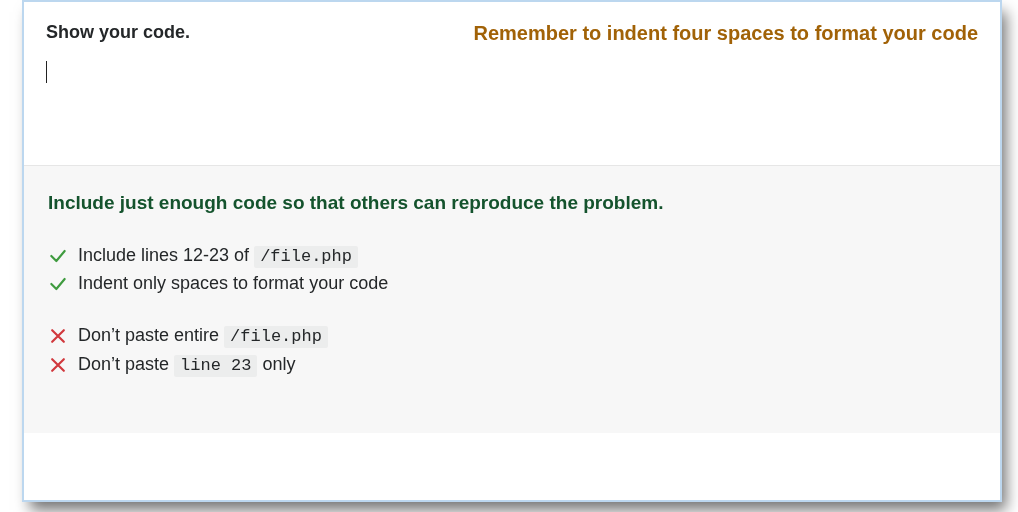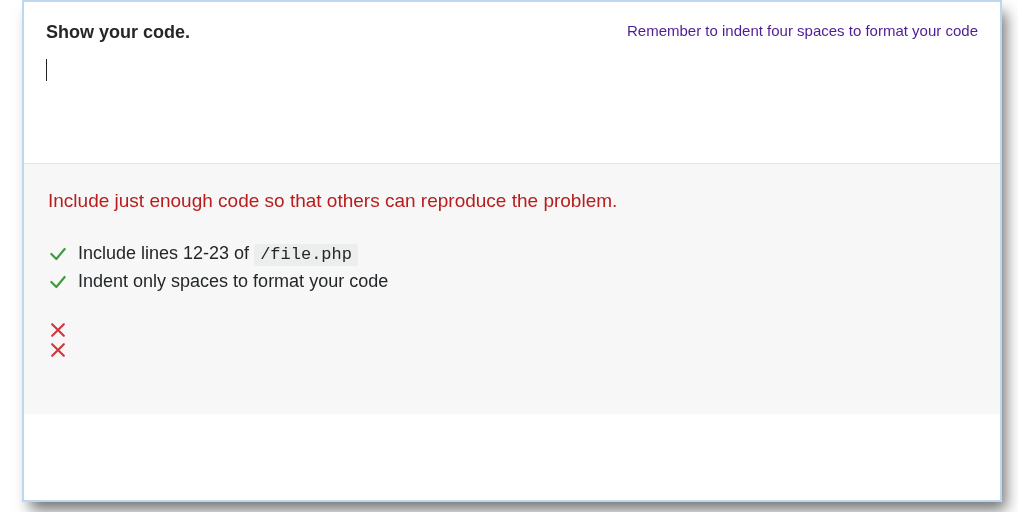--- a/index.html
+++ b/index.html
@@ -32,45 +32,45 @@
     justify-content: space-between;
     align-items: flex-start;
     padding: 20px 22px 0 22px;
   }
   .header-title {
     font-weight: 700;
     font-size: 18px;
     color: #242729;
   }
   .header-hint {
-    font-size: 15px;
-    color: #4c1d95;
-    font-weight: 400;
+    font-size: 20px;
+    color: #a16207;
+    font-weight: 700;
   }
   .input-area {
     padding: 10px 22px 50px 22px;
     min-height: 60px;
   }
   .caret {
     display: inline-block;
     width: 1px;
     height: 22px;
     background: #222222;
     vertical-align: middle;
     margin-top: 6px;
   }
   .guidance {
     background: #f7f7f7;
     border-top: 1px solid #e6e6e6;
     padding: 26px 24px 30px 24px;
   }
   .guidance-title {
-    font-weight: 400;
+    font-weight: 700;
     font-size: 19px;
-    color: #b91c1c;
+    color: #14532d;
     margin-bottom: 28px;
   }
   .guidance-sub {
     font-size: 18px;
     margin-bottom: 22px;
   }
   .tips-block {
     margin-bottom: 24px;
   }
   .tip-row {
@@ -144,25 +144,31 @@
         </div>
       </div>
 
       <div class="tips-block">
         <div class="tip-row">
           <span class="icon-slot">
             <svg viewBox="0 0 24 24" fill="none">
               <path d="M5 5 L19 19 M19 5 L5 19" class="cross-stroke" stroke-width="2.6" stroke-linecap="round"></path>
             </svg>
           </span>
+          <span class="tip-text">
+            <span>Don’t paste entire </span><code class="inline">/file.php</code><span></span>
+          </span>
         </div>
         <div class="tip-row">
           <span class="icon-slot">
             <svg viewBox="0 0 24 24" fill="none">
               <path d="M5 5 L19 19 M19 5 L5 19" class="cross-stroke" stroke-width="2.6" stroke-linecap="round"></path>
             </svg>
+          </span>
+          <span class="tip-text">
+            <span>Don’t paste </span><code class="inline">line 23</code><span> only</span>
           </span>
         </div>
       </div>
 
     </div>
   </div>
 </div>
 
 </body></html>

